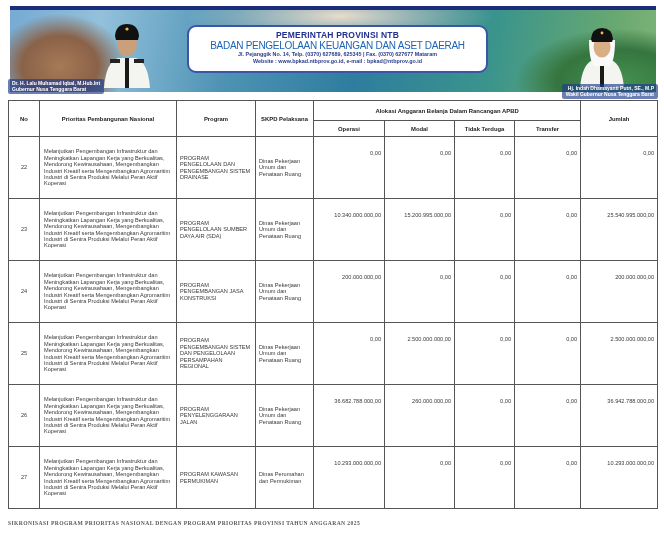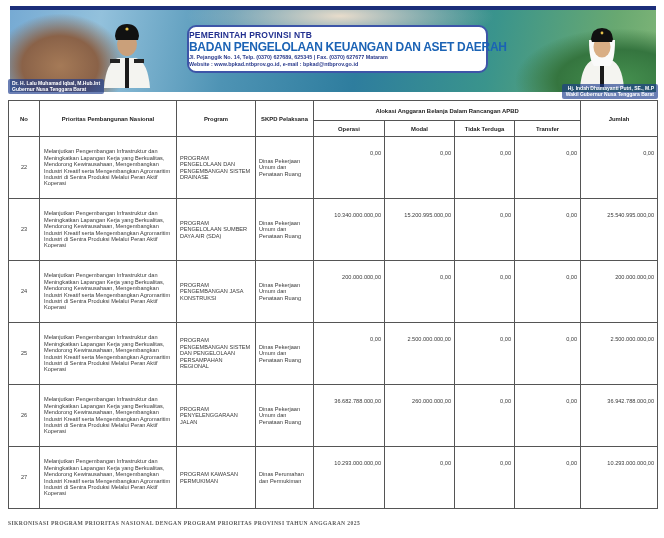--- a/index.html
+++ b/index.html
@@ -13,24 +13,24 @@
     background:
       radial-gradient(ellipse 95px 75px at 50px 60px, #a57a57 0%, #8a6248 40%, rgba(138,98,72,0) 70%),
       radial-gradient(ellipse 140px 70px at 610px 75px, #45904f 0%, #35753f 45%, rgba(53,117,63,0) 75%),
       radial-gradient(ellipse 220px 45px at 330px 10px, #e8dccb 0%, rgba(232,220,203,0) 70%),
       linear-gradient(100deg,#76aad3 0%,#93c1dc 14%,#4e93b4 34%,#2e7d9e 54%,#3a948c 74%,#68a871 92%,#7fb577 100%);
   }
   .banner-strip{position:absolute;left:0;top:0;width:100%;height:4px;background:#1c2e7a;}
   .header-box{
     position:absolute;left:177px;top:19px;width:301px;height:48px;
     background:#ffffff;border:2px solid #3d55a8;border-radius:9px;
-    text-align:left;box-sizing:border-box;padding-top:3px;
+    text-align:center;box-sizing:border-box;padding-top:3px;
   }
   .org-line1{font-size:8.5px;font-weight:bold;color:#22308f;letter-spacing:0.2px;}
-  .org-line2{font-size:12px;font-weight:bold;color:#1b63b5;letter-spacing:-0.3px;white-space:nowrap;}
+  .org-line2{font-size:10px;font-weight:normal;color:#1b63b5;letter-spacing:-0.3px;white-space:nowrap;}
   .org-address,.org-website{font-size:5.4px;font-weight:bold;color:#2a3a8c;line-height:6.6px;}
   .official{position:absolute;bottom:0;}
   .official.left{left:88px;}
   .official.right{right:28px;}
   .caption{
     position:absolute;font-size:5px;font-weight:bold;color:#ffffff;
     background:rgba(28,58,140,0.65);padding:1px 4px 2px 4px;border-radius:2px;
     line-height:6.2px;white-space:nowrap;
   }
   .caption.left{left:-2px;bottom:-2px;}

